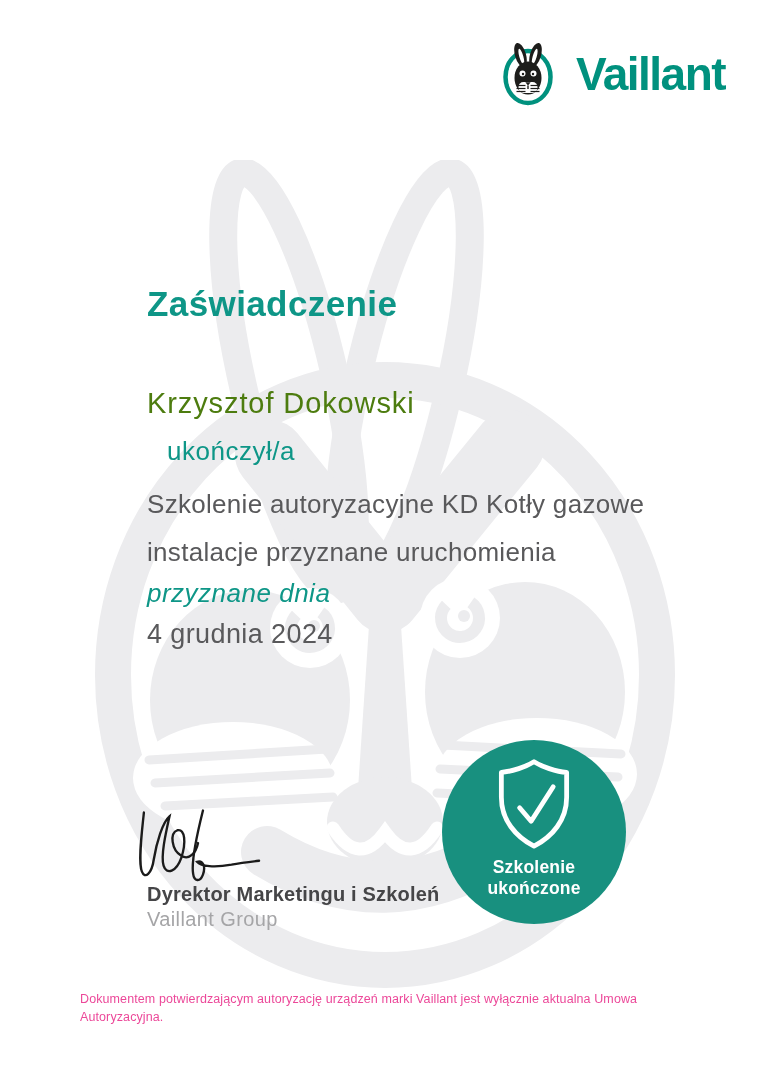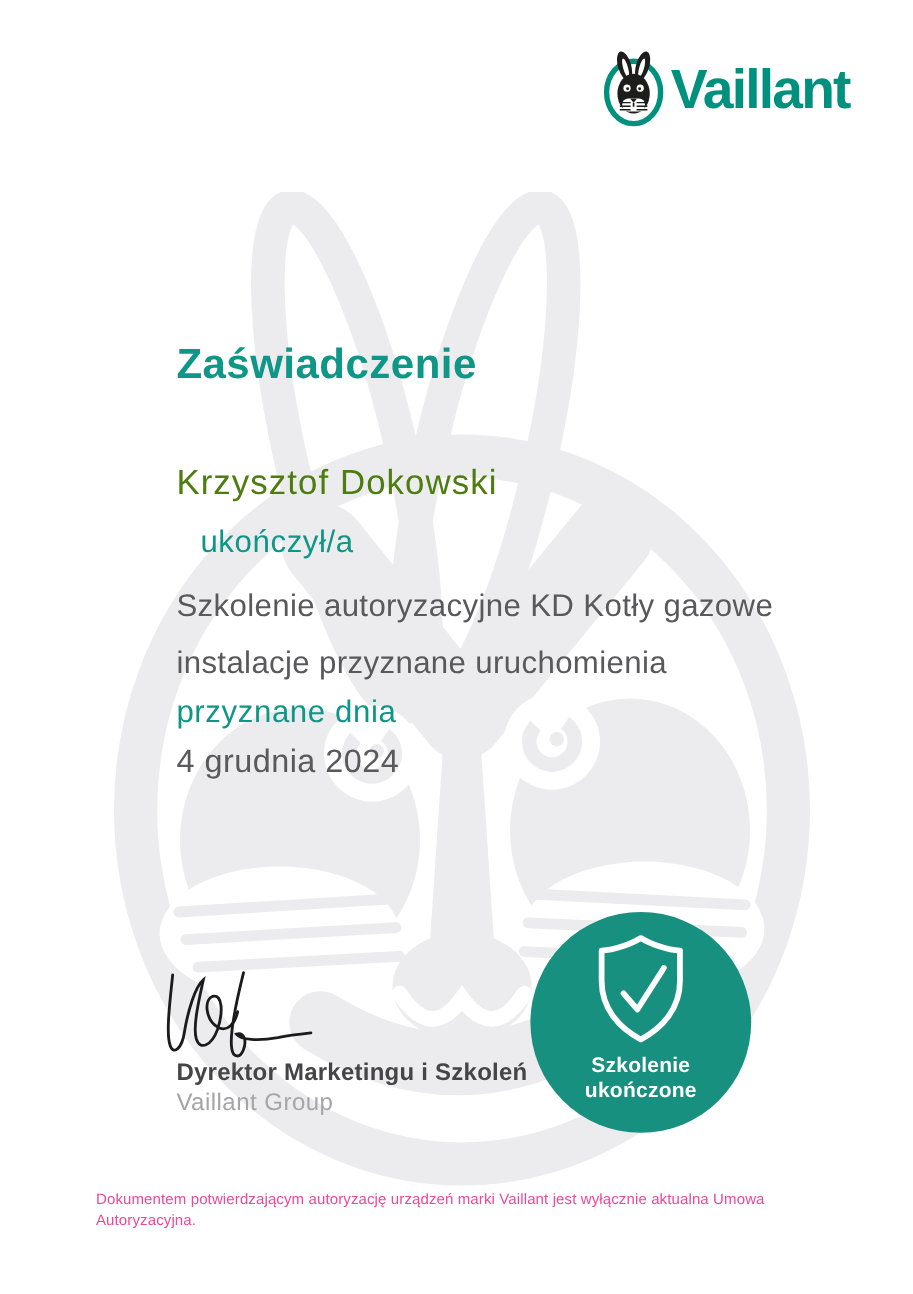--- a/index.html
+++ b/index.html
@@ -5,44 +5,44 @@
   html,body{margin:0;padding:0;}
   body{
     width:761px;height:1078px;position:relative;overflow:hidden;
     background:#ffffff;
     font-family:"Liberation Sans", sans-serif;
   }
   .abs{position:absolute;}
   .watermark{left:75px;top:160px;width:625px;height:850px;pointer-events:none;}
 
   
-  .logo{top:42px;left:502px;display:flex;align-items:center;gap:5px;justify-content:space-between;}
+  .logo{top:42px;left:502px;display:flex;align-items:center;gap:22px;justify-content:space-between;}
   .wordmark{
     color:#00917e;font-weight:700;font-size:46px;letter-spacing:-1.5px;
     line-height:64px;
   }
 
   
   .title{left:147px;top:284px;font-size:35px;font-weight:700;color:#0e9687;letter-spacing:.4px;}
   .name{left:147px;top:387px;font-size:29px;color:#4d7c0f;letter-spacing:.9px;}
   .accent-line{color:#0e9687;}
   .completed{left:147px;top:436px;font-size:26px;letter-spacing:.5px;margin-left:20px;}
   .course1{left:147px;top:489px;font-size:26px;color:#59595b;letter-spacing:.3px;}
   .course2{left:147px;top:537px;font-size:26px;color:#59595b;letter-spacing:.3px;}
-  .datelabel{left:147px;top:578px;font-size:26px;letter-spacing:.5px;}
+  .datelabel{left:147px;top:578px;font-size:26px;letter-spacing:.5px;font-style:italic;}
   .datevalue{left:147px;top:619px;font-size:27px;color:#59595b;letter-spacing:.4px;}
 
   
   .signature{left:136px;top:806px;width:128px;height:80px;}
   .role{left:147px;top:883px;font-size:20px;font-weight:700;color:#454547;letter-spacing:.2px;}
   .org{left:147px;top:908px;font-size:20px;color:#a5a5a7;letter-spacing:.4px;}
 
   
   .badge{
-    left:442px;top:760px;width:184px;height:184px;border-radius:50%;
+    left:442px;top:740px;width:184px;height:184px;border-radius:50%;
     background:#18907f;display:flex;flex-direction:column;align-items:center;
   }
   .badge svg{margin-top:15px;}
   .badge-text{
     color:#ffffff;font-weight:700;font-size:17.5px;line-height:21px;
     text-align:center;margin-top:6px;letter-spacing:.2px;
   }
 
   
   .footer{

